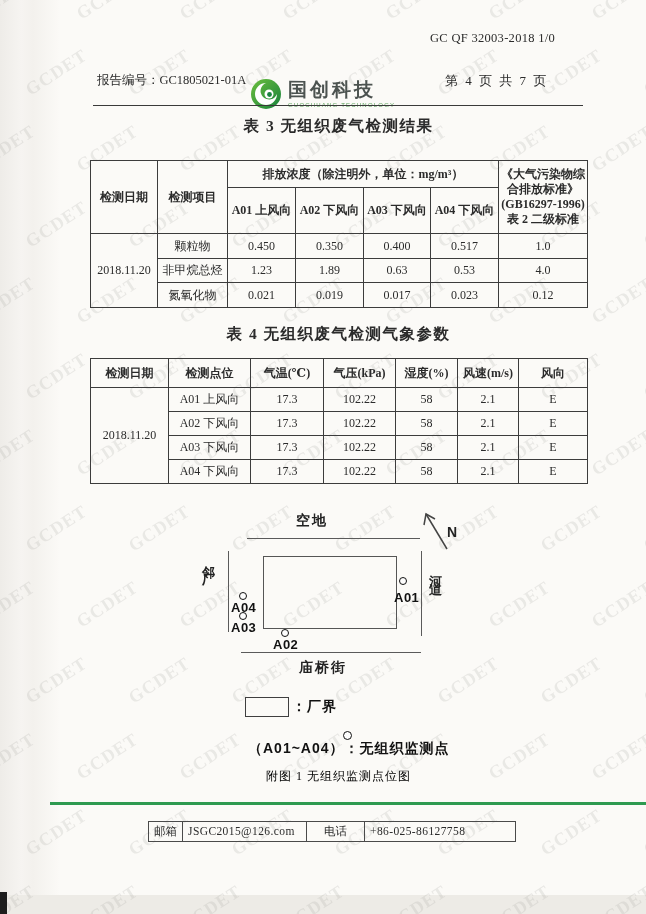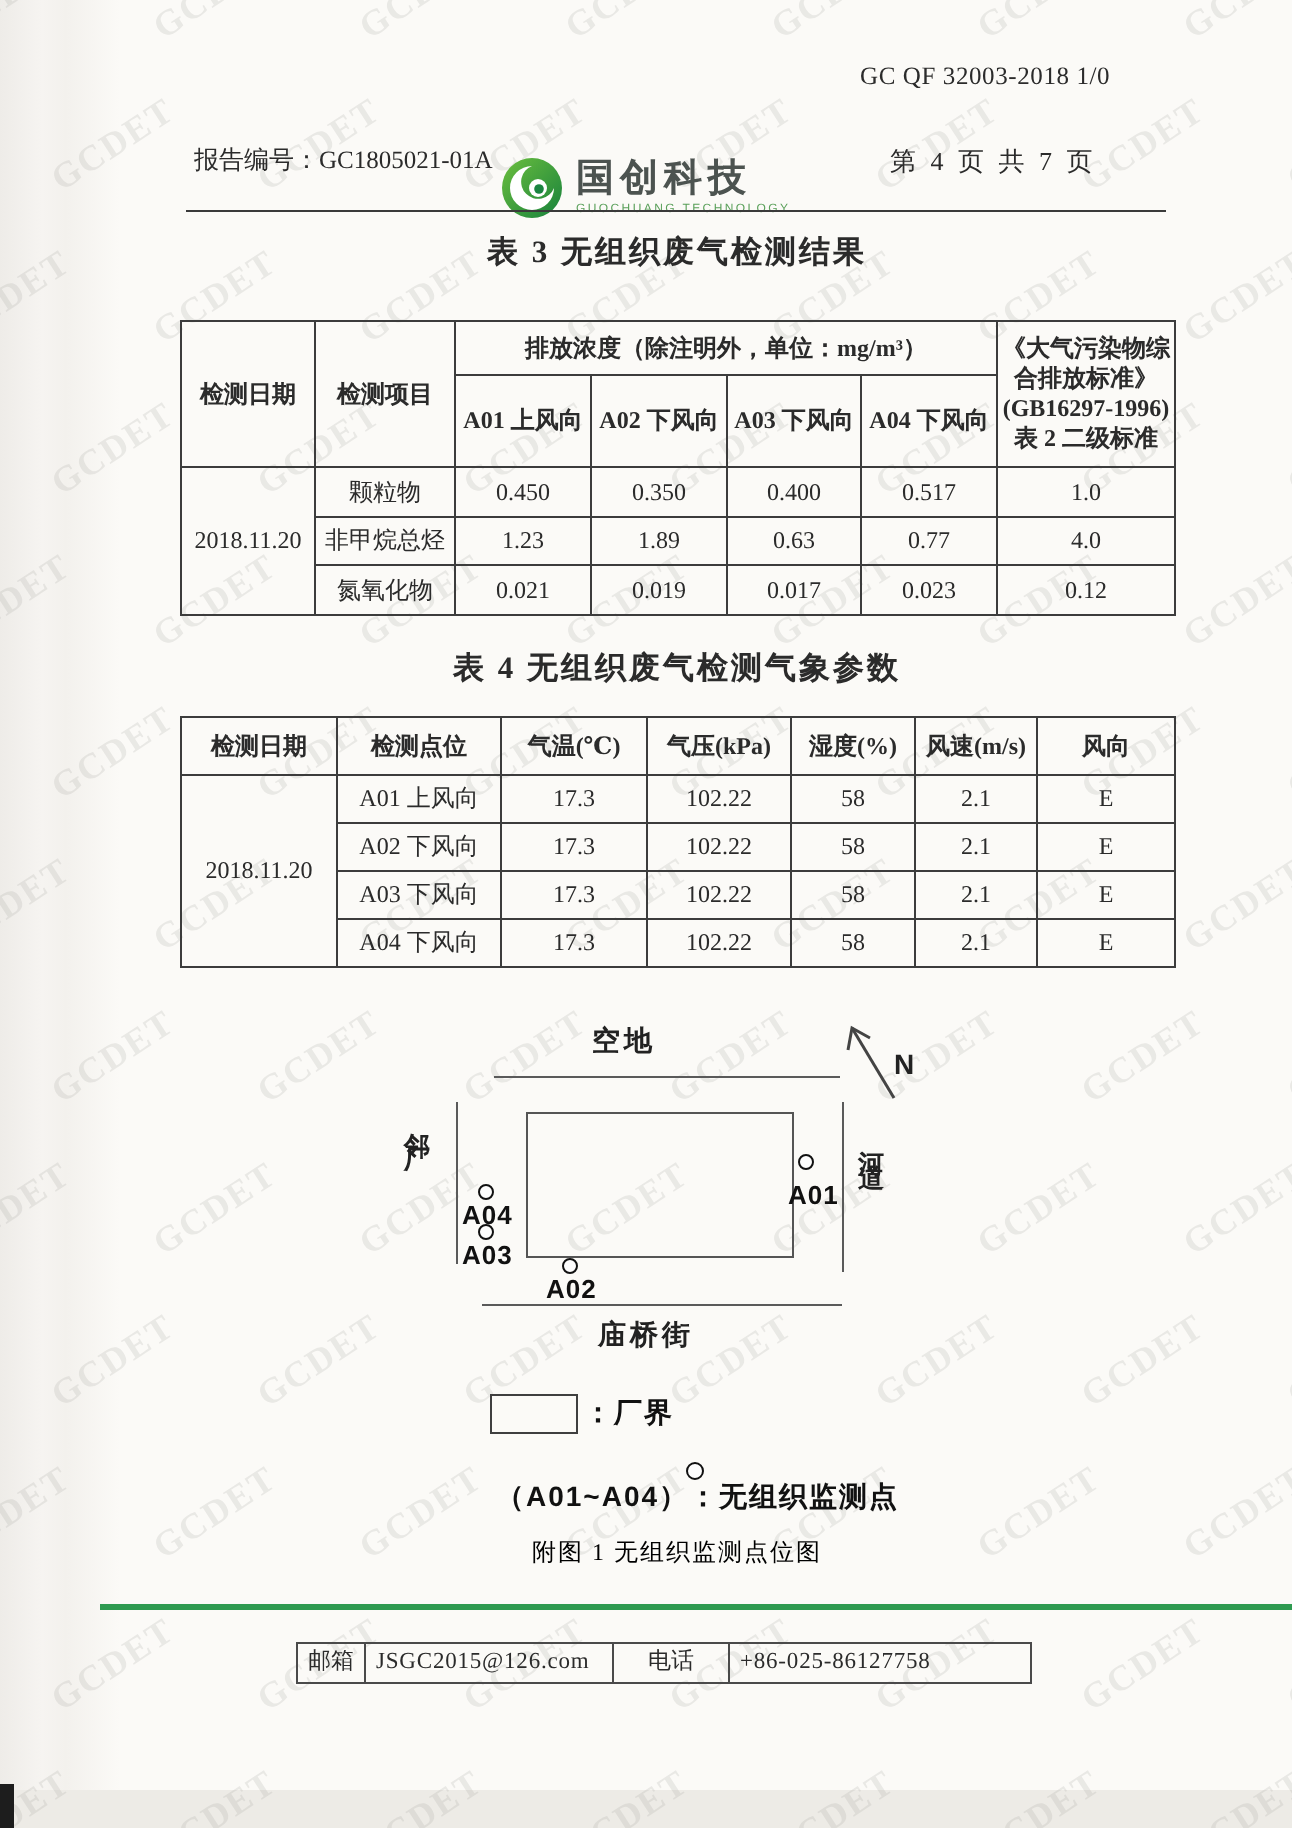--- a/index.html
+++ b/index.html
@@ -216,21 +216,21 @@
       <td>0.350</td>
       <td>0.400</td>
       <td>0.517</td>
       <td>1.0</td>
     </tr>
     <tr class="r24">
       <td>非甲烷总烃</td>
       <td>1.23</td>
       <td>1.89</td>
       <td>0.63</td>
-      <td>0.77</td>
+      <td>0.53</td>
       <td>4.0</td>
     </tr>
     <tr class="r25">
       <td>氮氧化物</td>
       <td>0.021</td>
       <td>0.019</td>
       <td>0.017</td>
       <td>0.023</td>
       <td>0.12</td>
     </tr>

